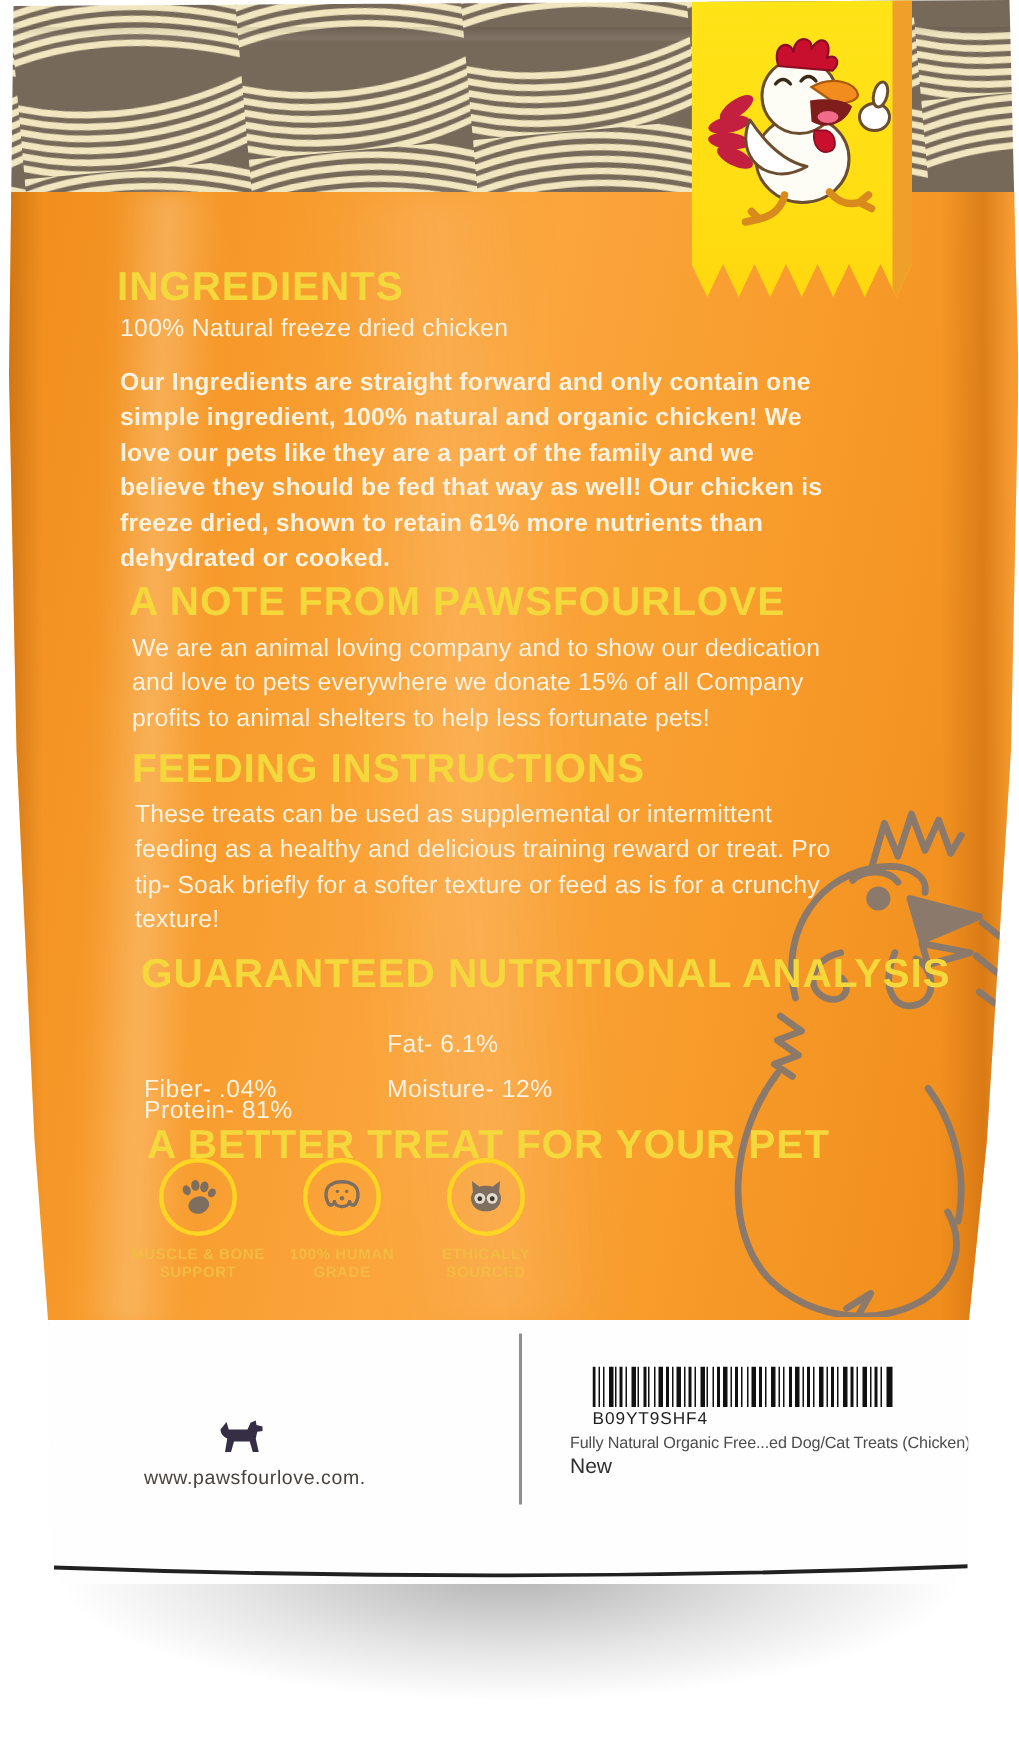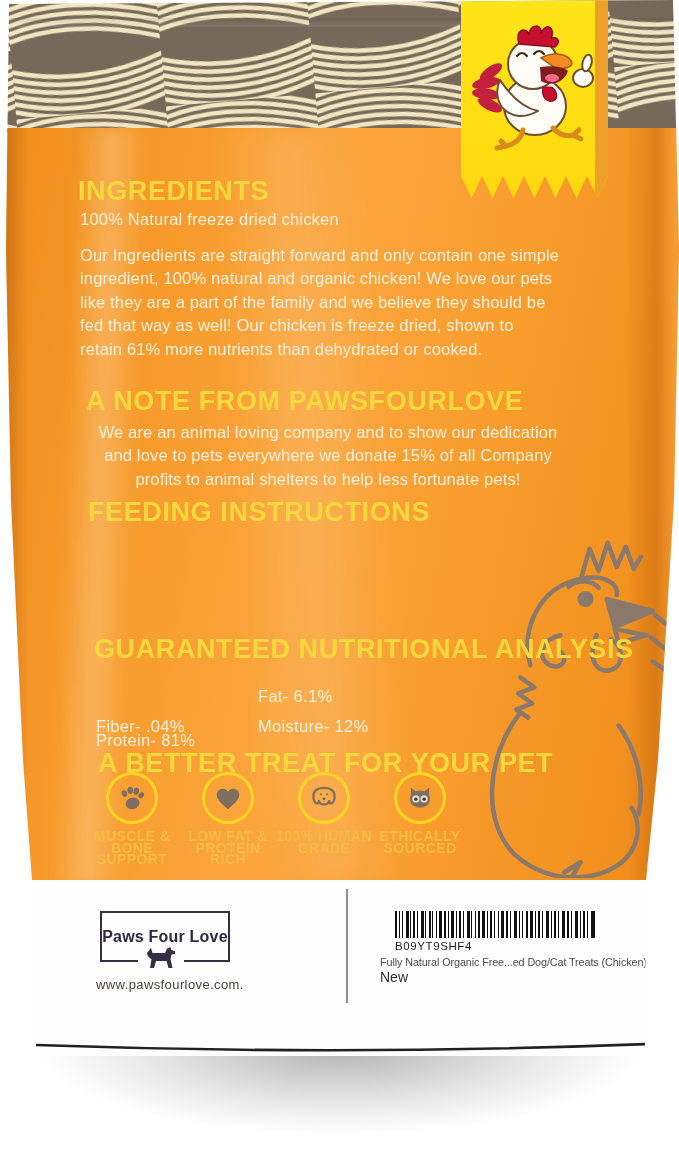--- a/index.html
+++ b/index.html
@@ -50,21 +50,21 @@
     color:var(--body-text,#FBF1DF);}
   .sub-txt{position:absolute;font-size:16.5px;letter-spacing:.2px;color:var(--body-text,#FBF1DF);white-space:nowrap;}
   .nut-item{position:absolute;font-size:16.5px;letter-spacing:.3px;color:var(--body-text,#FBF1DF);white-space:nowrap;}
   .nut-item .v{margin-left:5px;}
 
   .benefits{position:absolute;left:78px;top:772px;display:flex;}
   .ben{width:96px;display:flex;flex-direction:column;align-items:center;}
   .ben-circle{width:52px;height:52px;border-radius:50%;border:3px solid var(--ring-yellow,#FFD524);
     box-sizing:border-box;display:flex;align-items:center;justify-content:center;}
   .ben-circle svg{width:30px;height:30px;}
-  .ben-label{margin-top:7px;font-size:14px;font-weight:700;letter-spacing:.4px;line-height:11.5px;
+  .ben-label{margin-top:7px;font-size:10px;font-weight:700;letter-spacing:.4px;line-height:11.5px;
     text-align:center;color:var(--label-yellow,#F2BC42);}
 
   .sketch{position:absolute;left:462px;top:533px;width:211px;height:345px;}
 
   
   .logo-box{position:absolute;left:94px;top:911px;width:130px;height:51px;
     border:2px solid var(--logo-dark,#352E44);box-sizing:border-box;
     display:flex;align-items:center;justify-content:center;}
   .brand{font-size:16px;font-weight:700;letter-spacing:.2px;color:#2F2940;white-space:nowrap;}
   .logo-gap{position:absolute;left:132px;top:956px;width:46px;height:10px;background:#fefefe;}
@@ -160,26 +160,27 @@
           <ellipse cx="81" cy="58" rx="7" ry="4" fill="#F06A8A"></ellipse>
           <path d="M72,67 C70,77 76,83 82,81 C88,79 86,69 80,67 Z" fill="#C8102E" stroke="#8C0E22" stroke-width="1.2"></path>
           <ellipse cx="112" cy="58" rx="10" ry="9" fill="#FFFFFF" stroke="#6B4E2F" stroke-width="2"></ellipse>
           <ellipse cx="116" cy="43" rx="4.5" ry="8.5" fill="#FFFFFF" stroke="#6B4E2F" stroke-width="2" transform="rotate(14 116 43)"></ellipse>
         </g>
       </svg>
     </div>
 
     <div class="sec-h" style="left:72px;top:176px;">INGREDIENTS</div>
     <div class="sub-txt" style="left:74px;top:210px;">100% Natural freeze dried chicken</div>
-    <div class="body-txt" style="left:74px;top:244px;width:480px;">Our Ingredients are straight forward and only contain one simple ingredient, 100% natural and organic chicken! We love our pets like they are a part of the family and we believe they should be fed that way as well! Our chicken is freeze dried, shown to retain 61% more nutrients than dehydrated or cooked.</div>
+    <div class="body-txt" style="left:74px;top:244px;width:480px;font-weight:bold;">Our Ingredients are straight forward and only contain one simple ingredient, 100% natural and organic chicken! We love our pets like they are a part of the family and we believe they should be fed that way as well! Our chicken is freeze dried, shown to retain 61% more nutrients than dehydrated or cooked.</div>
 
     <div class="sec-h" style="left:80px;top:386px;">A NOTE FROM PAWSFOURLOVE</div>
-    <div class="body-txt" style="left:82px;top:421px;width:480px;text-align:center;">We are an animal loving company and to show our dedication and love to pets everywhere we donate 15% of all Company profits to animal shelters to help less fortunate pets!</div>
+    <div class="body-txt" style="left:82px;top:421px;width:480px;">We are an animal loving company and to show our dedication and love to pets everywhere we donate 15% of all Company profits to animal shelters to help less fortunate pets!</div>
 
     <div class="sec-h" style="left:82px;top:497px;">FEEDING INSTRUCTIONS</div>
+    <div class="body-txt" style="left:84px;top:532px;width:472px;">These treats can be used as supplemental or intermittent feeding as a healthy and delicious training reward or treat. Pro tip- Soak briefly for a softer texture or feed as is for a crunchy texture!</div>
 
     <div class="sec-h" style="left:88px;top:634px;">GUARANTEED NUTRITIONAL ANALYSIS</div>
     <div class="nut-item" style="left:90px;top:687px;margin-top:44px;">
       <span>Protein-</span><span class="v">81%</span>
     </div>
     <div class="nut-item" style="left:252px;top:687px;">
       <span>Fat-</span><span class="v">6.1%</span>
     </div>
     <div class="nut-item" style="left:90px;top:717px;">
       <span>Fiber-</span><span class="v">.04%</span>
@@ -196,31 +197,20 @@
             <ellipse cx="6" cy="8.4" rx="2.1" ry="2.7" transform="rotate(-22 6 8.4)"></ellipse>
             <ellipse cx="10.6" cy="5.8" rx="2.2" ry="2.9"></ellipse>
             <ellipse cx="15.4" cy="6.6" rx="2.2" ry="2.9" transform="rotate(12 15.4 6.6)"></ellipse>
             <ellipse cx="19.4" cy="9.8" rx="2" ry="2.5" transform="rotate(32 19.4 9.8)"></ellipse>
             <path d="M11,12 C7.5,13 6,16.5 7.5,18.8 C9,21 12.5,21.6 15,20.1 C17.6,18.6 19,15.6 17,13.3 C15.3,11.3 13,11.3 11,12 Z"></path>
           </svg>
         </div>
         <div class="ben-label">
           <div>MUSCLE &amp; BONE</div>
           <div>SUPPORT</div>
-        </div>
-      </div>
-      <div class="ben">
-        <div class="ben-circle">
-          <svg viewBox="0 0 24 24" fill="#7D6E60">
-            <path d="M12 21 C8 17 3 13.8 3 9.5 C3 6.5 5.2 4.5 7.8 4.5 C9.6 4.5 11.2 5.5 12 7 C12.8 5.5 14.4 4.5 16.2 4.5 C18.8 4.5 21 6.5 21 9.5 C21 13.8 16 17 12 21 Z"></path>
-          </svg>
-        </div>
-        <div class="ben-label">
-          <div>LOW FAT &amp;</div>
-          <div>PROTEIN RICH</div>
         </div>
       </div>
       <div class="ben">
         <div class="ben-circle">
           <svg viewBox="0 0 24 24" fill="none" stroke="#7D6E60" stroke-width="1.8" stroke-linecap="round">
             <path d="M7 5 C8.5 3.5 15.5 3.5 17 5"></path>
             <path d="M7 5 C3.5 6 2.5 11 4.5 15 C5.5 17 7.5 16.5 8 14.5"></path>
             <path d="M17 5 C20.5 6 21.5 11 19.5 15 C18.5 17 16.5 16.5 16 14.5"></path>
             <path d="M8 14.5 C8.5 18 15.5 18 16 14.5"></path>
             <circle cx="9.5" cy="9" r="0.9" fill="#7D6E60" stroke="none"></circle>
@@ -245,23 +235,20 @@
         </div>
         <div class="ben-label">
           <div>ETHICALLY</div>
           <div>SOURCED</div>
         </div>
       </div>
     </div>
 
     <div class="white-band"></div>
 
-    <div class="logo-box">
-      <span class="brand">Paws Four Love</span>
-    </div>
     <div class="logo-gap"></div>
     <svg class="logo-dog" viewBox="0 0 34 28">
       <path fill="#352E44" d="M3 9 L7 4 L8.5 9 L21 9 L23 4.5 L26.5 3 L27 6 L31 7 L31 10 L27.5 10.5 L26.5 15 L28.5 24 L24.5 24 L22.5 17 L12 17 L10 24 L6 24 L7.5 15 C5 13.8 3 11.8 3 9 Z"></path>
     </svg>
     <div class="website">www.pawsfourlove.com.</div>
 
     <div class="divider"></div>
 
     <svg class="barcode" viewBox="0 0 202 27" preserveAspectRatio="none">
       <g fill="#111111">

